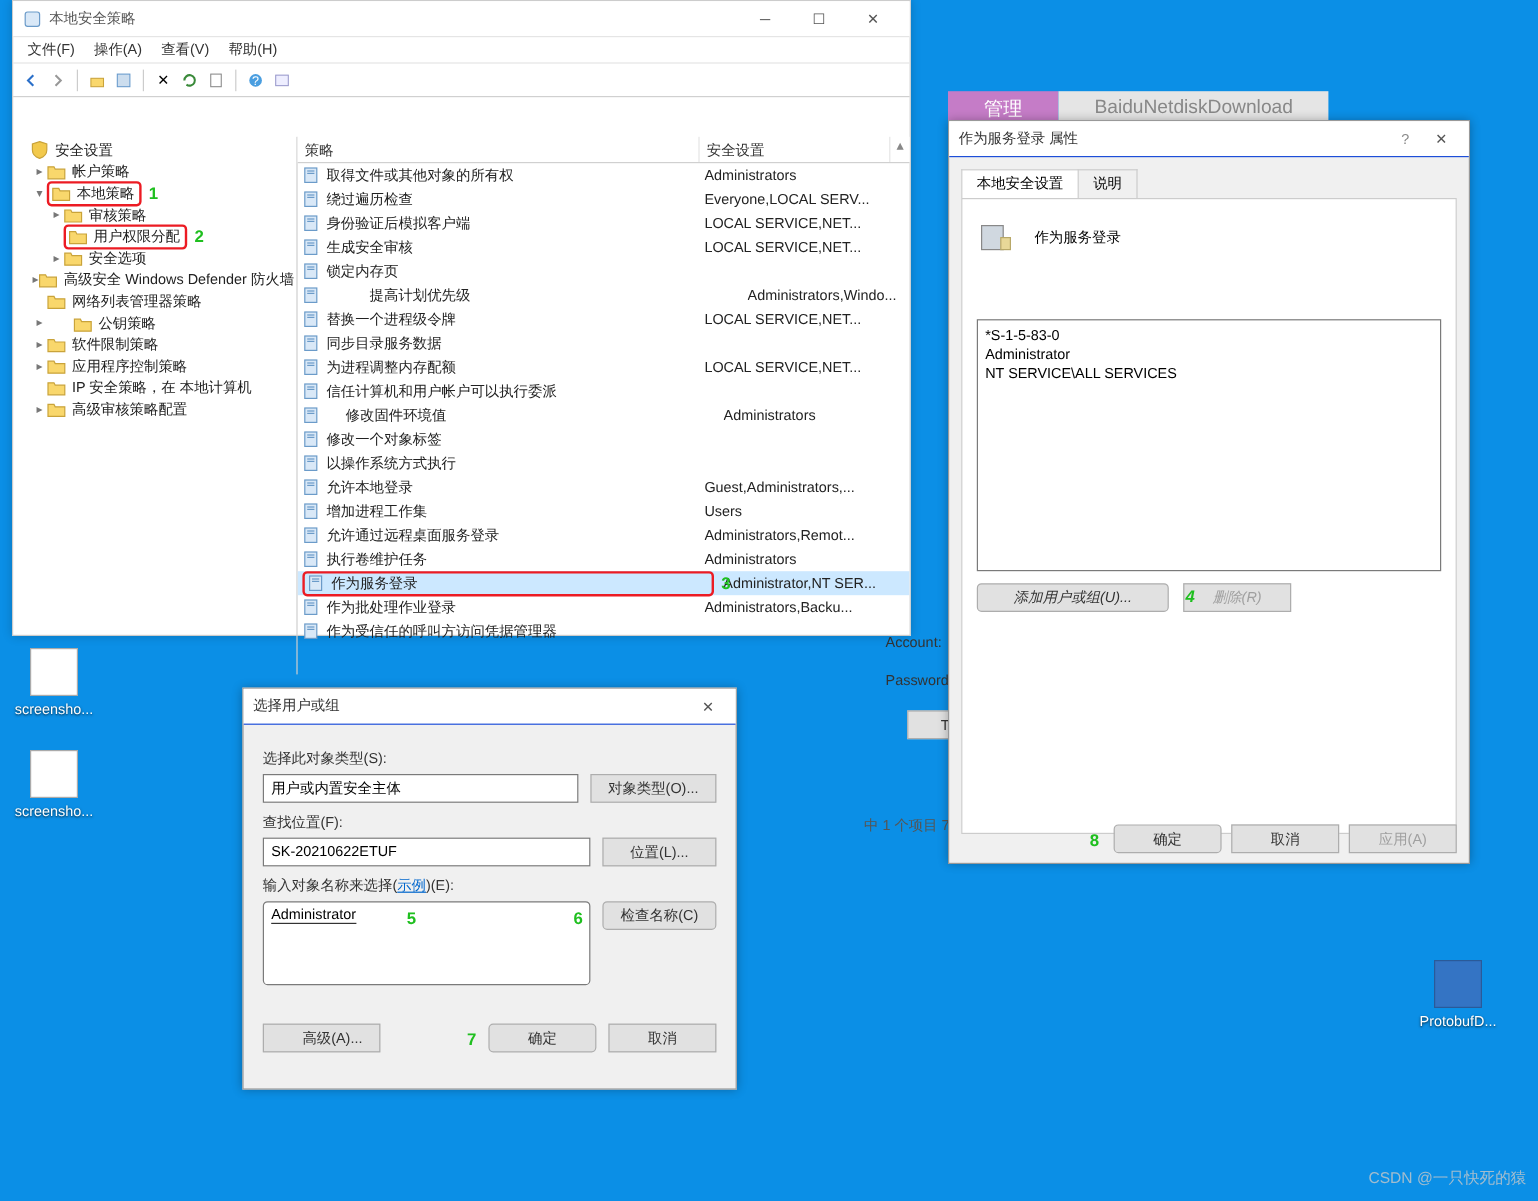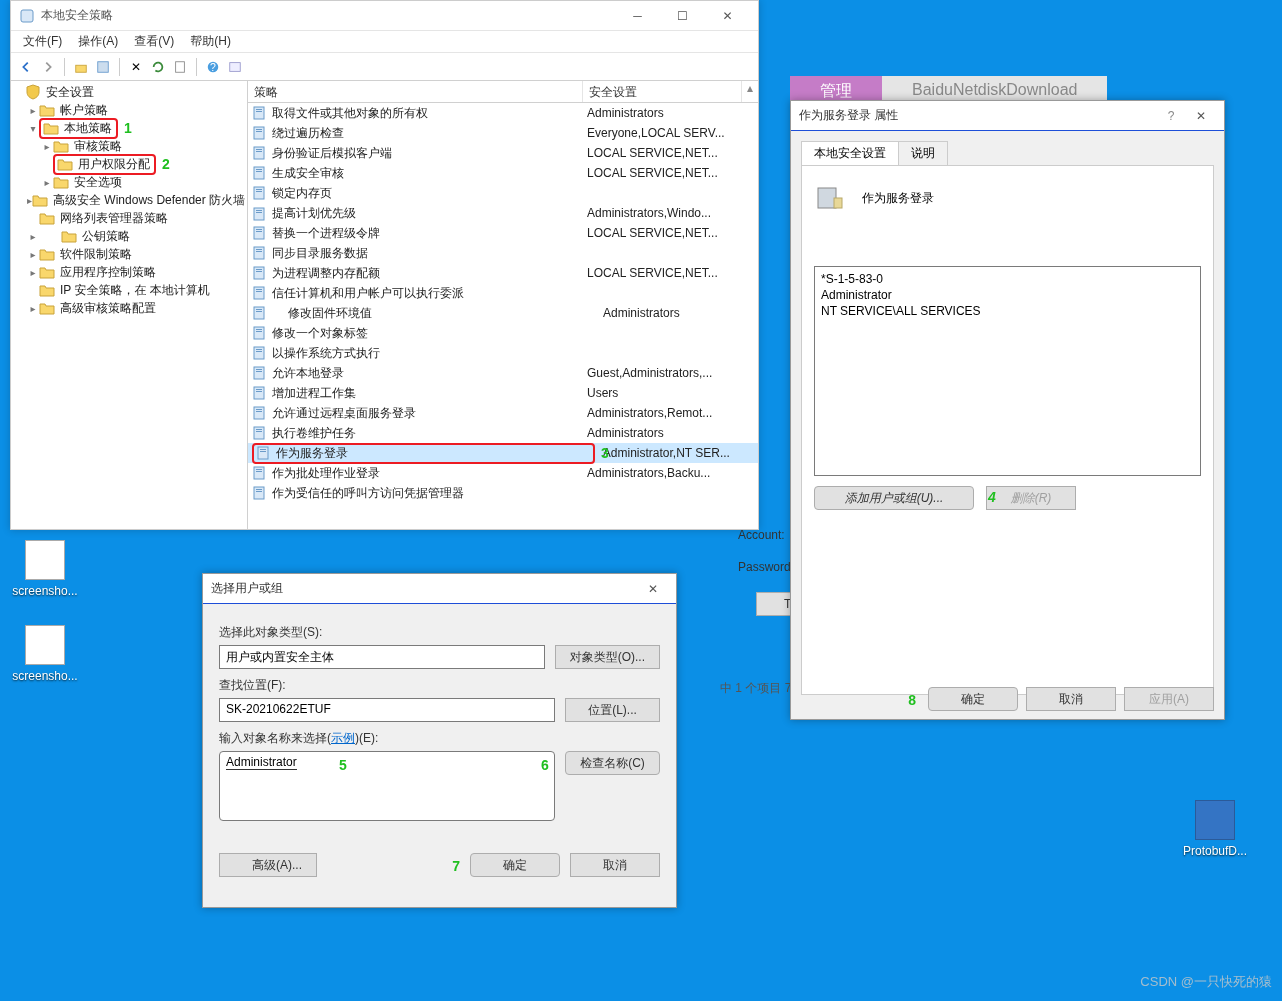--- a/index.html
+++ b/index.html
@@ -12,21 +12,21 @@
 .titlebar .title { flex: 1; color: #555; font-size: 12px; }
 .titlebar .win-btn { width: 45px; height: 30px; display: flex; align-items: center; justify-content: center; color: #555; }
 
 .menubar { height: 22px; display: flex; align-items: center; padding: 0 4px; border-bottom: 1px solid #e5e5e5; }
 .menubar .menu-item { padding: 2px 8px; color: #333; }
 
 .toolbar { height: 28px; display: flex; align-items: center; padding: 2px 6px; gap: 4px; border-bottom: 1px solid #d0d0d0; }
 .toolbar .tb-btn { width: 18px; height: 18px; display: flex; align-items: center; justify-content: center; }
 .toolbar .sep { width: 1px; height: 18px; background: #ccc; margin: 0 3px; }
 
-.main-area { display: flex; height: calc(100% - 80px); }
+.main-area { display: flex; height: calc(100% - 80px); margin-top: 33px; }
 .tree-pane { width: 237px; border-right: 1px solid #d0d0d0; overflow: hidden; padding: 2px; }
 .list-pane { flex: 1; display: flex; flex-direction: column; }
 .list-header { display: flex; height: 22px; border-bottom: 1px solid #d0d0d0; background: #fff; }
 .list-header .col { padding: 3px 6px; border-right: 1px solid #e5e5e5; color: #333; }
 .col-policy { width: 335px; }
 .col-setting { flex: 1; }
 .list-body { flex: 1; overflow: auto; }
 .list-row { display: flex; height: 20px; align-items: center; padding: 0 4px; }
 .list-row.selected { background: #cce8ff; }
 .list-row .ricon { width: 16px; height: 16px; margin-right: 4px; }
@@ -54,21 +54,21 @@
 .tab-content { background: #fff; border: 1px solid #ccc; margin: 0 10px 10px 10px; height: 530px; padding: 12px; position: relative; }
 .props-icon-row { display: flex; align-items: center; gap: 16px; height: 40px; }
 .props-listbox { width: 100%; height: 210px; border: 1px solid #7a7a7a; background: #fff; padding: 4px; margin-top: 48px; overflow: auto; }
 .props-listbox div { padding: 1px 2px; }
 .props-btnrow { display: flex; gap: 12px; margin-top: 10px; font-style: italic; }
 .win-button { min-width: 90px; height: 24px; background: #e1e1e1; border: 1px solid #adadad; padding: 0 14px; color: #333; display: inline-flex; align-items: center; justify-content: center; }
 .win-button.disabled { color: #a0a0a0; }
 .dlg-bottom { position: absolute; bottom: 8px; right: 10px; display: flex; gap: 8px; }
 
 
-.seluser-window { position: absolute; left: 202px; top: 573px; width: 475px; height: 335px; background: #f0f0f0; border: 1px solid #999; box-shadow: 0 0 8px rgba(0,0,0,0.3); }
+.seluser-window { position: absolute; left: 202px; top: 573px; width: 412px; height: 335px; background: #f0f0f0; border: 1px solid #999; box-shadow: 0 0 8px rgba(0,0,0,0.3); }
 .seluser-body { padding: 12px 16px; }
 .seluser-body .label { color: #333; margin-top: 8px; }
 .seluser-body .row { display: flex; gap: 10px; margin-top: 4px; align-items: flex-start; }
 .seluser-body .field { flex: 1; height: 24px; border: 1px solid #7a7a7a; background: #fff; padding: 3px 6px; }
 .seluser-body .textarea { flex: 1; height: 70px; border: 1px solid #7a7a7a; background: #fff; padding: 3px 6px; }
 .seluser-bottom { display: flex; justify-content: flex-end; gap: 10px; margin-top: 20px; padding: 0 16px; }
 .seluser-bottom .left { margin-right: auto; padding-left: 32px; }
 
 
 .desktop-icon { position: absolute; width: 70px; text-align: center; color: #fff; font-size: 11px; text-shadow: 0 1px 2px rgba(0,0,0,0.8); }
@@ -243,21 +243,21 @@
           <span class="expander"></span>
           <span style="display:flex;align-items:center;">
             <svg class="ticon" viewBox="0 0 16 16">
               <path d="M1 4h5l1 2h8v8H1z" class="folder-icon"></path>
             </svg>
             <span class="tlabel">网络列表管理器策略</span>
           </span>
         </div>
         <div class="tree-item indent-1">
           <span class="expander">▸</span>
-          <span style="display:flex;align-items:center;padding-left:22px;">
+          <span style="display:flex;align-items:flex-end;padding-left:22px;">
             <svg class="ticon" viewBox="0 0 16 16">
               <path d="M1 4h5l1 2h8v8H1z" class="folder-icon"></path>
             </svg>
             <span class="tlabel">公钥策略</span>
           </span>
         </div>
         <div class="tree-item indent-1">
           <span class="expander">▸</span>
           <span style="display:flex;align-items:center;">
             <svg class="ticon" viewBox="0 0 16 16">
@@ -350,21 +350,21 @@
               <svg class="ricon" viewBox="0 0 16 16">
                 <rect x="2" y="2" width="10" height="12" class="policy-icon"></rect>
                 <rect x="4" y="4" width="6" height="1" fill="#6b9bc9"></rect>
                 <rect x="4" y="6" width="6" height="1" fill="#6b9bc9"></rect>
               </svg>
               <span class="rpolicy">锁定内存页</span>
             </span>
             <span class="rsetting"></span>
           </div>
           <div class="list-row">
-            <span style="display:flex;align-items:flex-end;">
+            <span style="display:flex;align-items:center;gap:36px;">
               <svg class="ricon" viewBox="0 0 16 16">
                 <rect x="2" y="2" width="10" height="12" class="policy-icon"></rect>
                 <rect x="4" y="4" width="6" height="1" fill="#6b9bc9"></rect>
                 <rect x="4" y="6" width="6" height="1" fill="#6b9bc9"></rect>
               </svg>
               <span class="rpolicy">提高计划优先级</span>
             </span>
             <span class="rsetting">Administrators,Windo...</span>
           </div>
           <div class="list-row">

